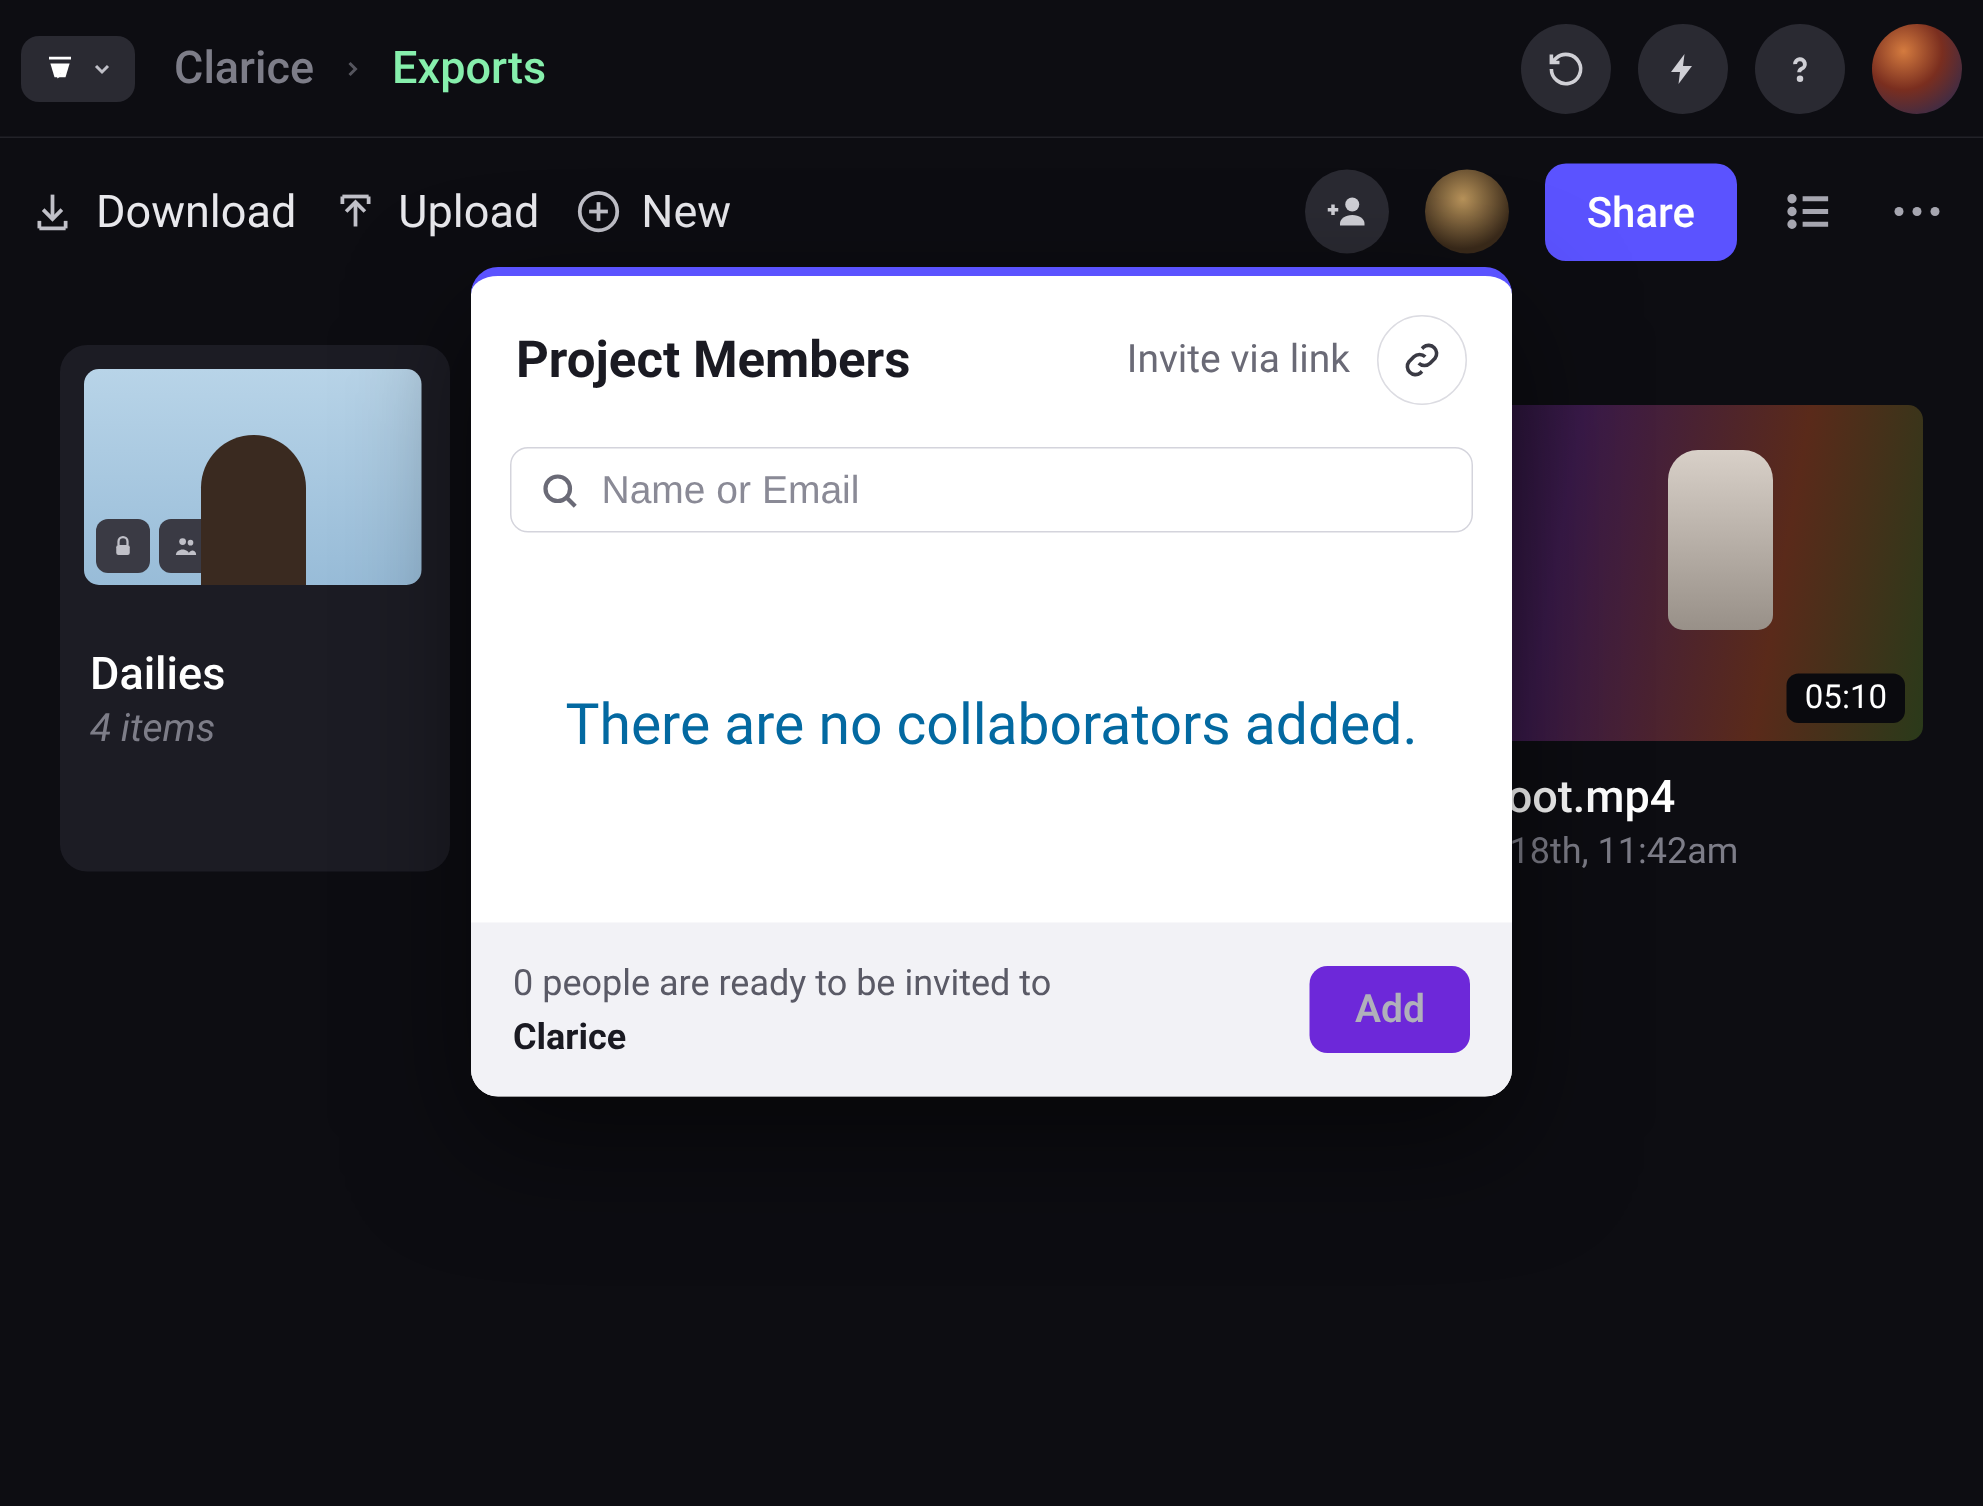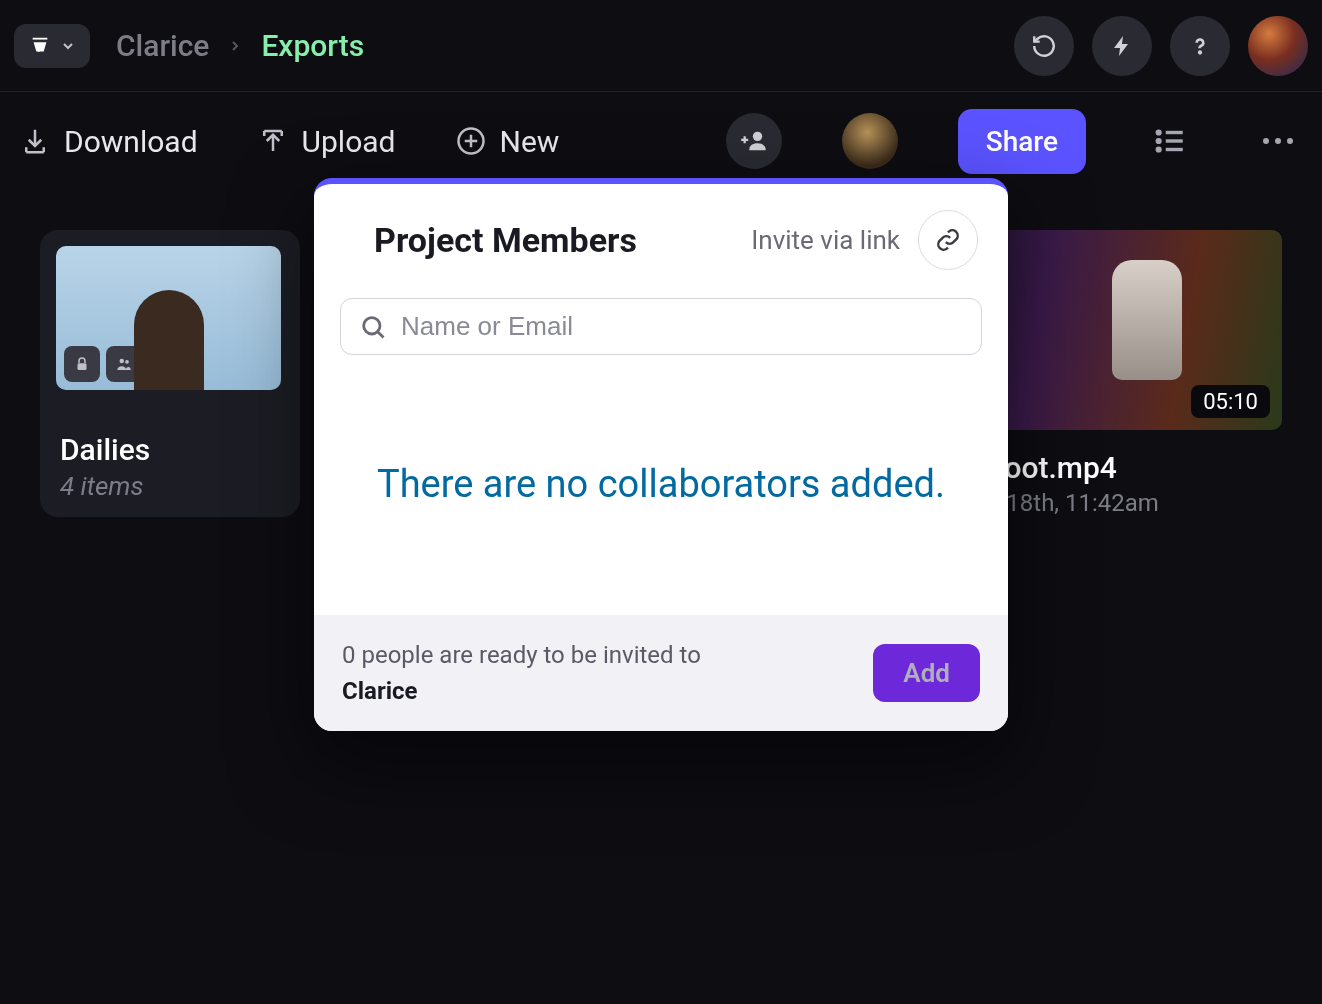--- a/index.html
+++ b/index.html
@@ -53,21 +53,21 @@
     width: 60px; height: 60px; border-radius: 50%;
     background: radial-gradient(circle at 35% 30%, #d47b3f 0%, #7a2e1f 45%, #1e2a5a 100%);
   }
 
   
   .toolbar {
     display: flex;
     align-items: center;
     height: 98px;
     padding: 0 20px;
-    gap: 60px;
+    gap: 24px;
   }
   .tool-btn {
     display: flex; align-items: center; gap: 14px;
     font-size: 30px; color: #e8e8ec;
   }
   .tool-btn svg { color: #c0c0c8; }
   .toolbar-spacer { flex: 1; }
   .add-person-btn {
     width: 56px; height: 56px; border-radius: 50%;
     background: #2a2a32; display:flex; align-items:center; justify-content:center; color:#d0d0d6;
@@ -122,23 +122,24 @@
     position:absolute; bottom:8px; left:8px; display:flex; gap:6px;
   }
   .mini-badge {
     width:36px; height:36px; border-radius:8px; background:#3a3a44;
     display:flex; align-items:center; justify-content:center; color:#c0c0c8;
   }
   .card-title { font-size: 30px; font-weight: 500; margin-top: 42px; padding-left: 4px;}
   .card-sub { font-size: 26px; color: #7d7d88; margin-top: 4px; padding-left: 4px; font-style: italic;}
 
   .video-card .video-thumb {
-    width: 100%; height: 200px; border-radius: 10px;
+    width: 100%; height: 224px; border-radius: 10px;
     background: linear-gradient(100deg, #1a0f2a 0%, #3a1a4a 30%, #5a2a1a 70%, #2a3a1a 100%);
     position: relative;
+    margin-top: 40px;
   }
   .video-thumb::before {
     content:''; position:absolute; right:100px; top:30px; width:70px; height:120px;
     background: linear-gradient(180deg,#d8d0c8,#989088); border-radius: 20px 20px 10px 10px;
   }
   .time-badge {
     position:absolute; right:12px; bottom:12px;
     background:#0a0a0e; color:#fff; font-size:22px; padding:4px 12px; border-radius:8px;
   }
   .file-meta { font-size: 24px; color:#7d7d88; margin-top:4px; padding-left:4px;}
@@ -151,21 +152,20 @@
     background: #fff;
     color: #0f0f14;
     border-radius: 18px;
     box-shadow: 0 30px 80px rgba(0,0,0,0.5);
     overflow: hidden;
     border-top: 6px solid #5b53ff;
   }
   .modal-header {
     display:flex; align-items:center; justify-content:space-between;
     padding: 26px 30px 18px 30px;
-    margin-left: 30px;
   }
   .modal-title { font-size: 34px; font-weight: 700; color:#1a1a22;}
   .modal-header-right { display:flex; align-items:center; gap:18px;}
   .invite-link-text { font-size: 26px; color:#6a6a76;}
   .link-circle {
     width:60px; height:60px; border-radius:50%; border:1px solid #dcdce2;
     display:flex; align-items:center; justify-content:center; color:#3a3a44;
   }
   .modal-search {
     margin: 10px 26px 0 26px;

